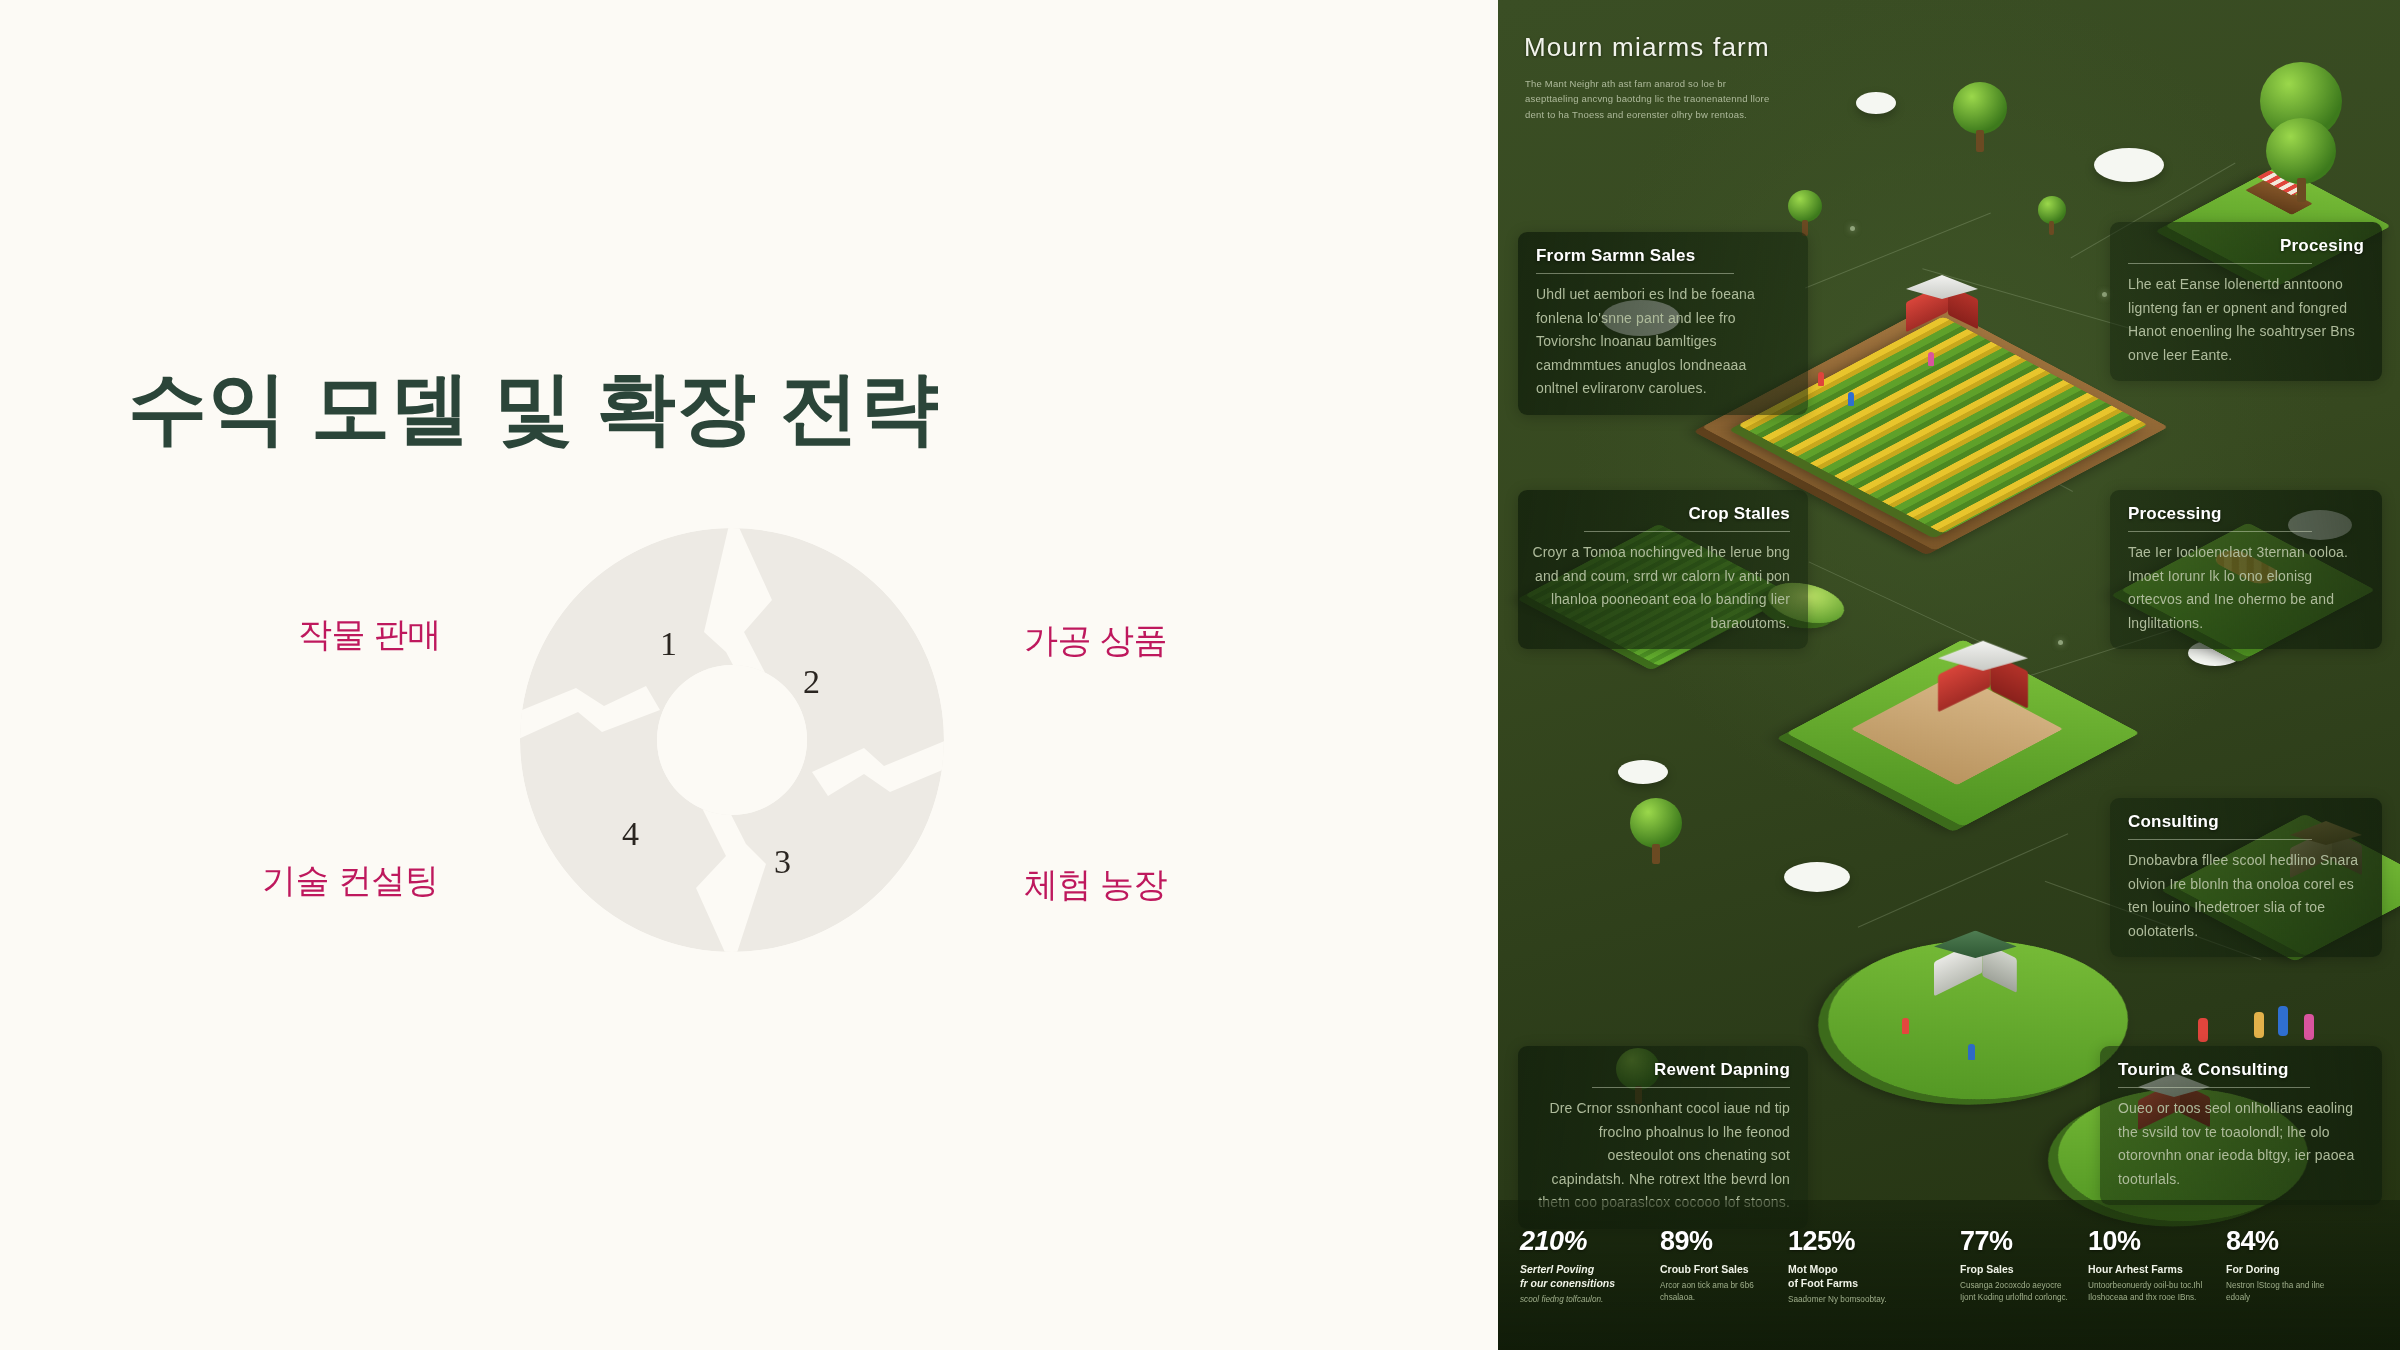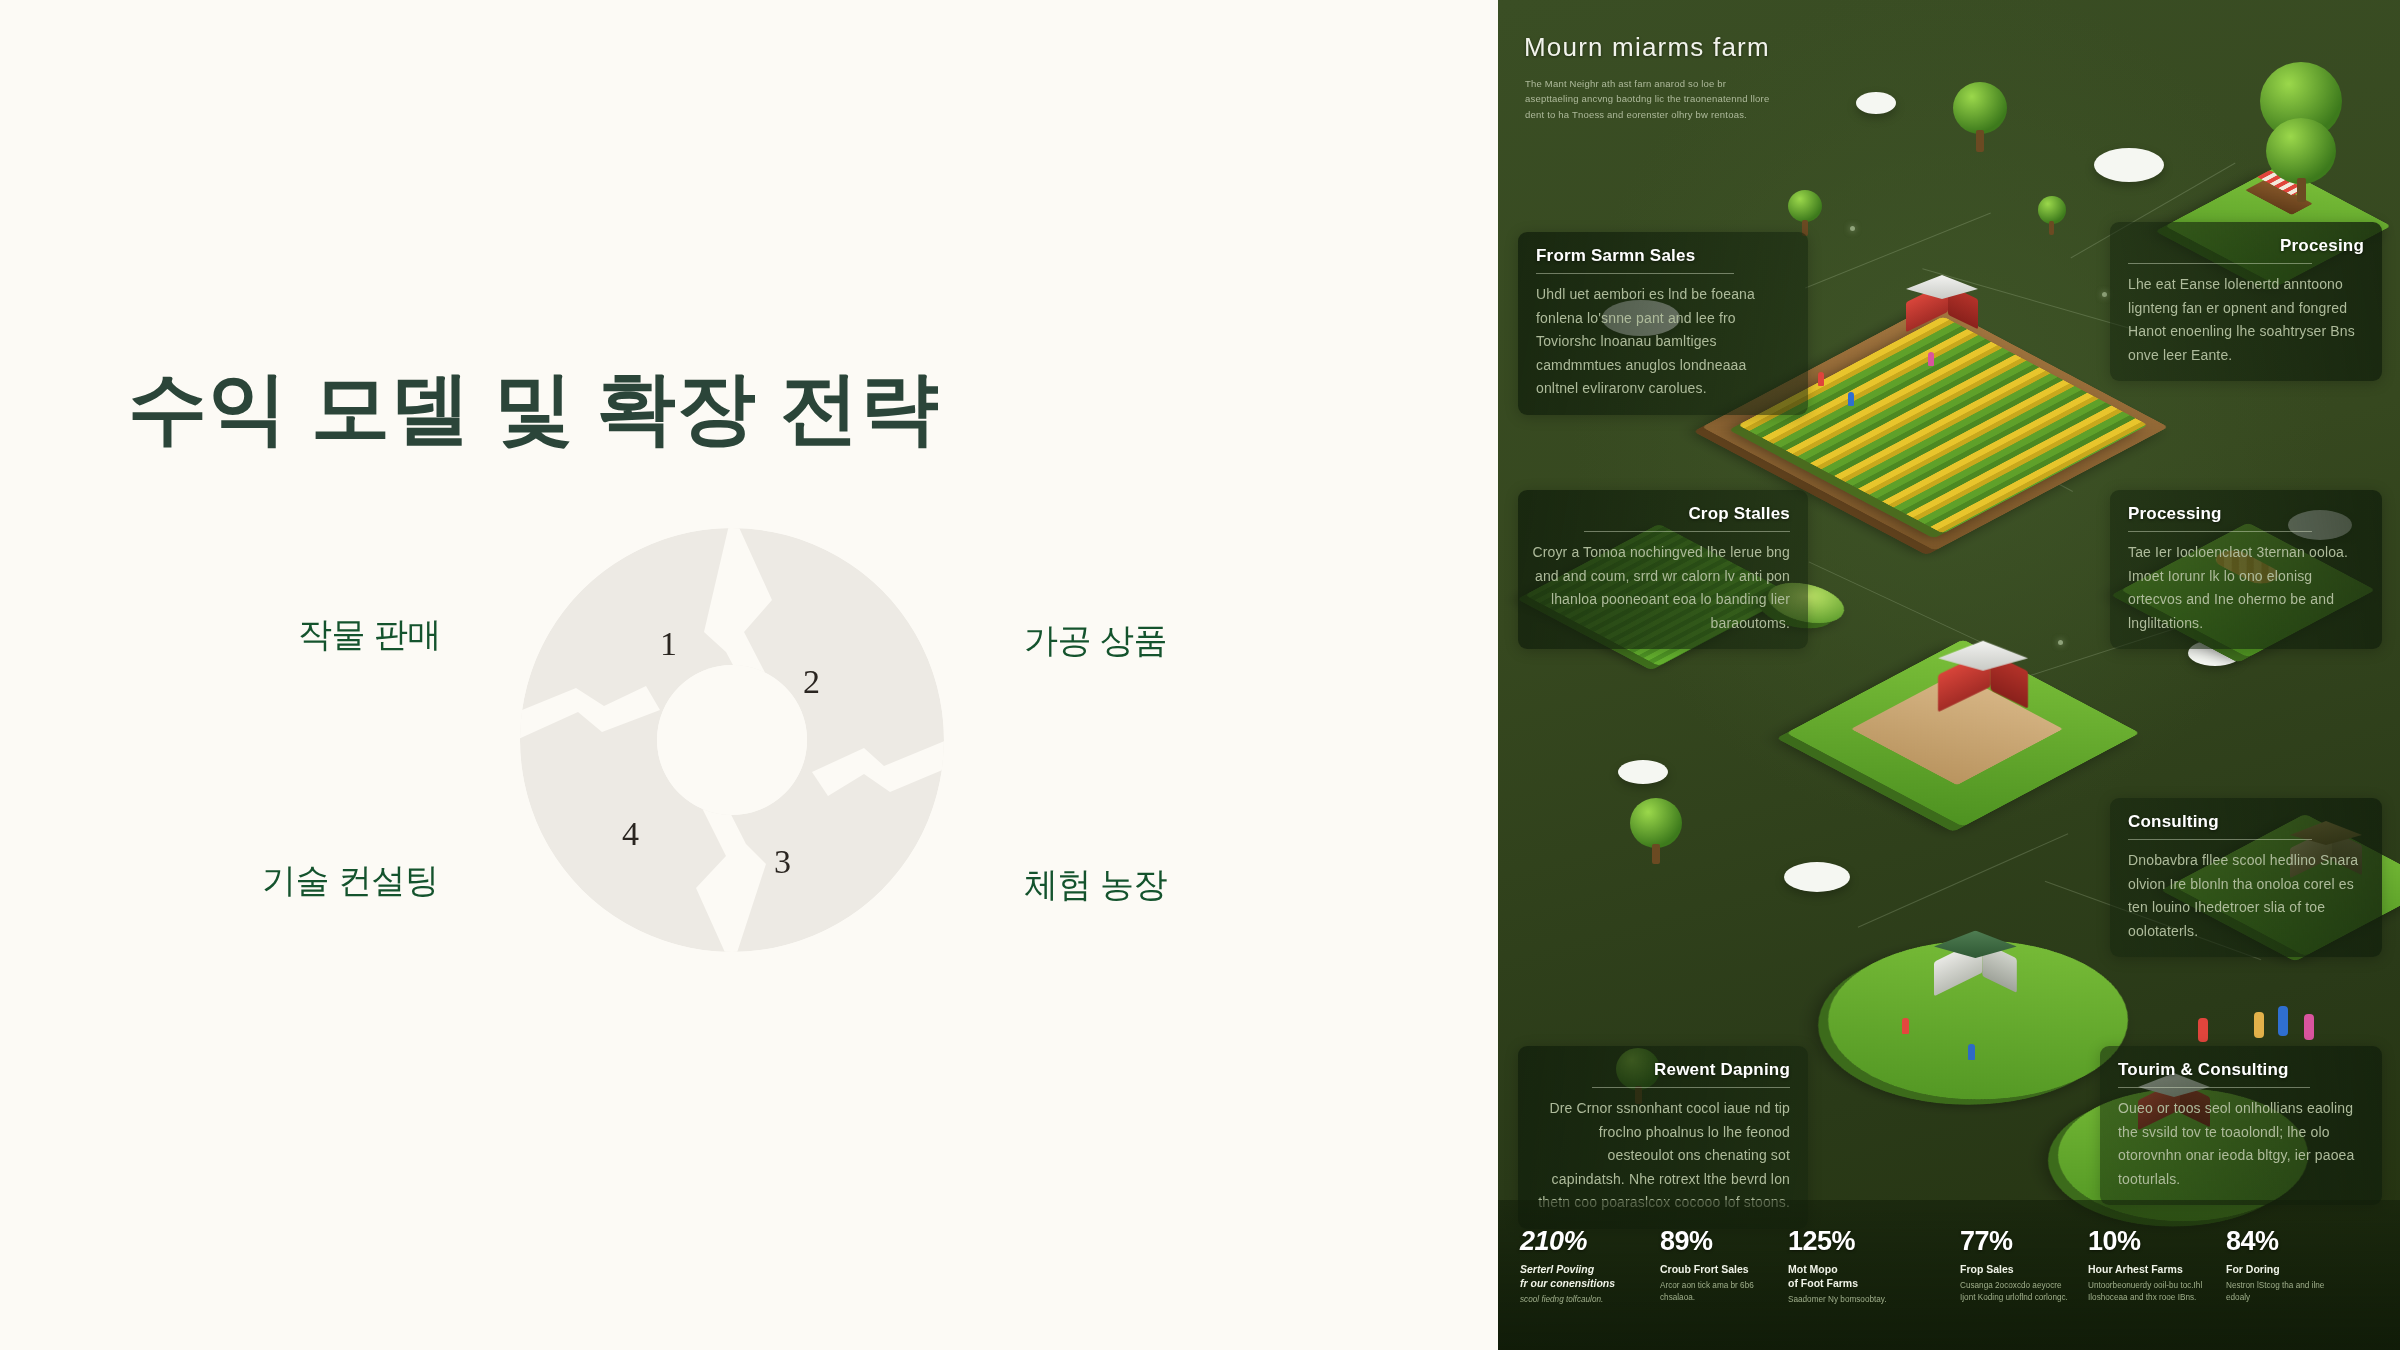--- a/index.html
+++ b/index.html
@@ -27,21 +27,21 @@
     position:absolute; font-family:"Liberation Serif", serif;
     font-size:34px; color:#2A2520; font-weight:400;
   }
   #seg-num-1 { left:148px; top:105px; }
   #seg-num-2 { left:291px; top:143px; }
   #seg-num-3 { left:262px; top:323px; }
   #seg-num-4 { left:110px; top:295px; }
 
   .cycle-label {
     position:absolute; font-size:34px; font-weight:500;
-    color:#14532d; white-space:nowrap; letter-spacing:-0.5px;
+    color:#be185d; white-space:nowrap; letter-spacing:-0.5px;
   }
   #label-left-top   { left:298px; top:612px; }
   #label-left-bottom{ left:262px; top:858px; }
   #label-right-top  { left:1024px; top:618px; }
   #label-right-bottom{ left:1024px; top:862px; }
 
   
   #infographic {
     position:absolute; left:1498px; top:0; width:902px; height:1350px;
     background:

